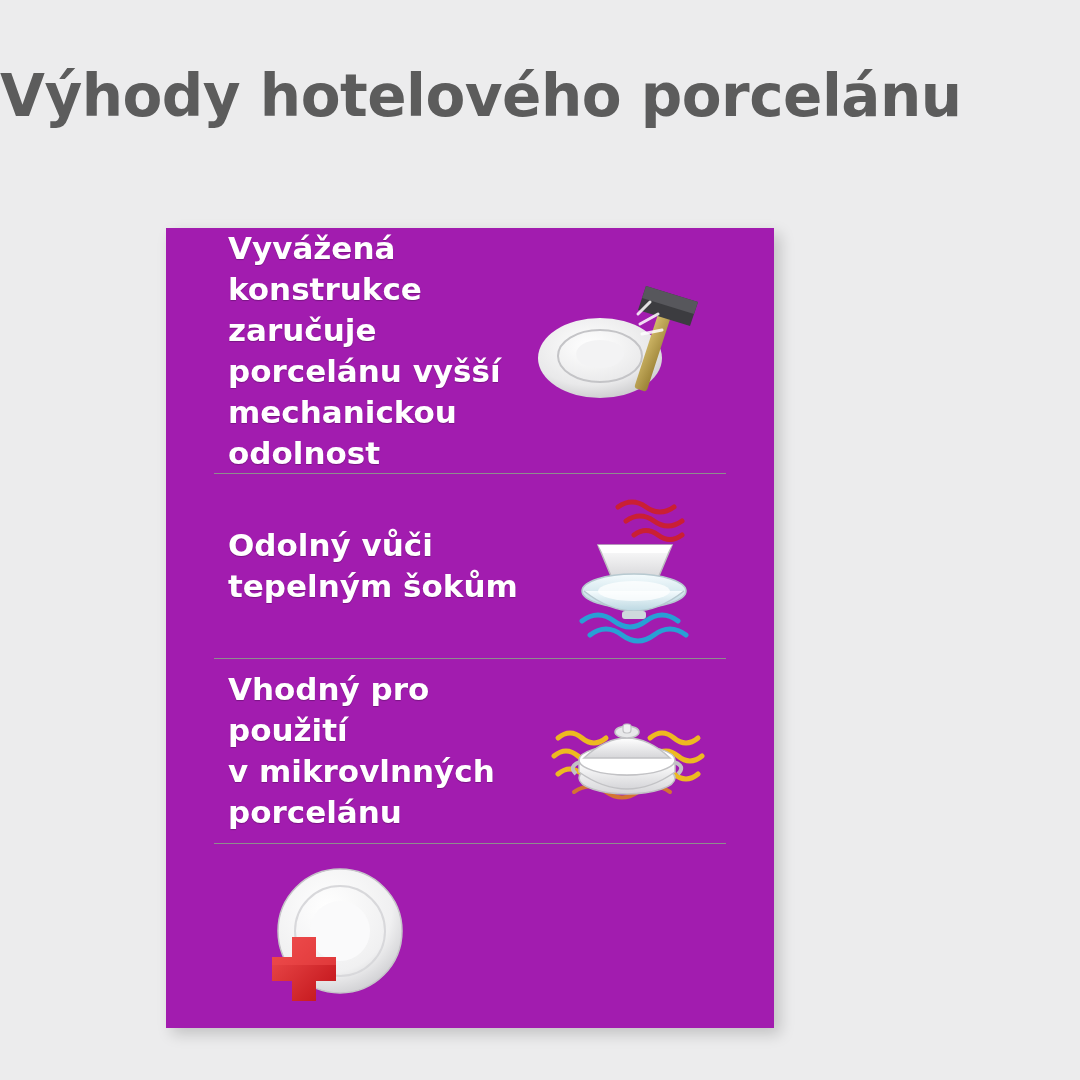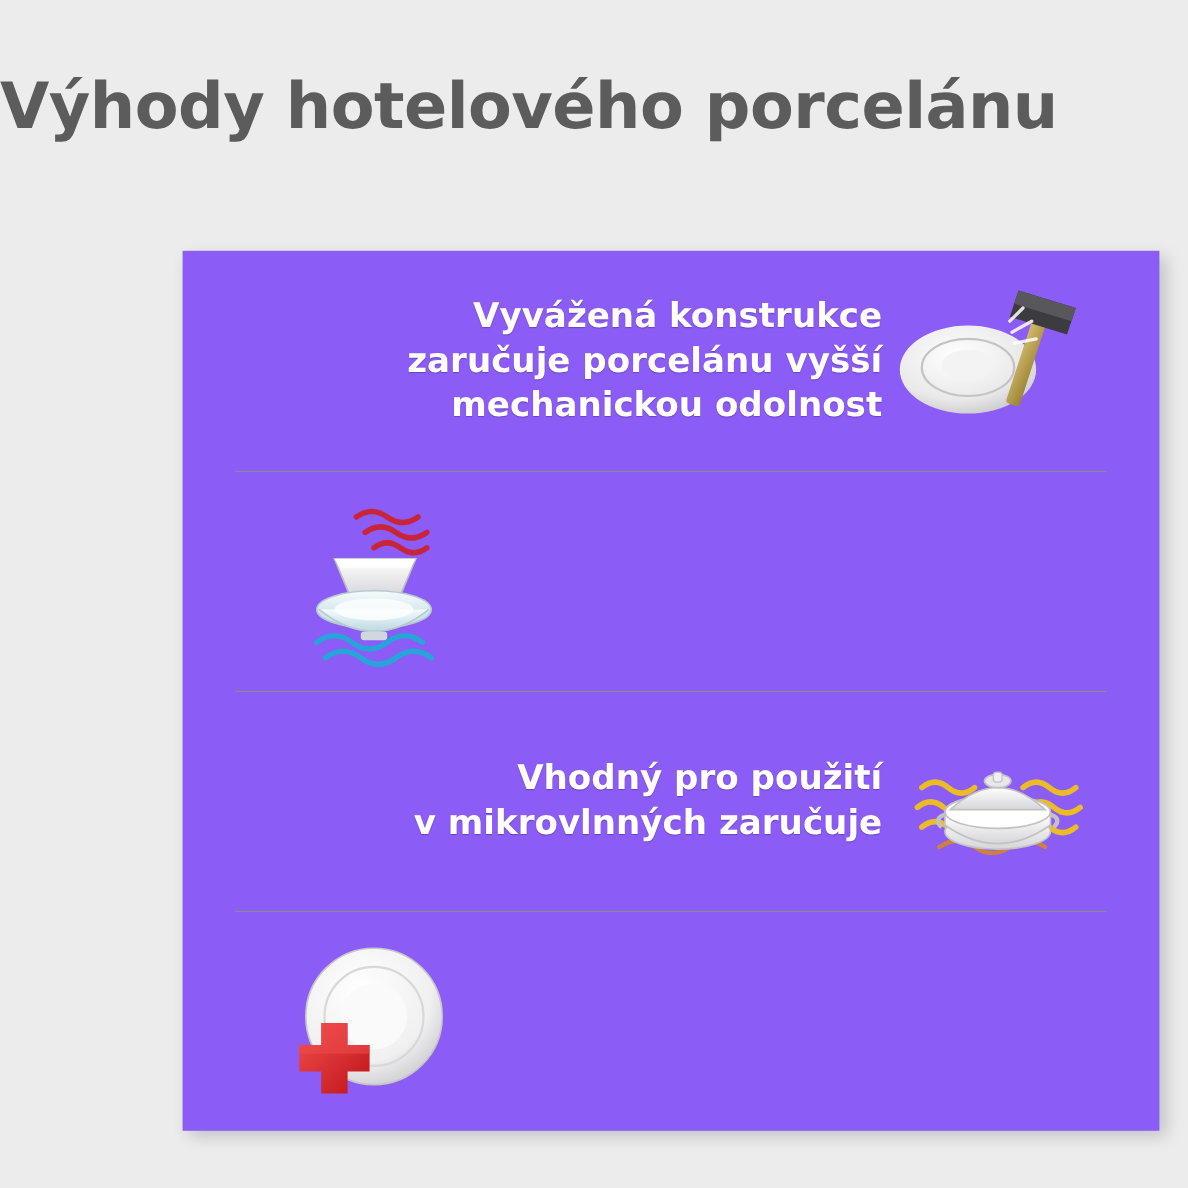--- a/index.html
+++ b/index.html
@@ -25,25 +25,24 @@
     font-weight: bold;
     color: #5c5c5c;
     letter-spacing: -0.5px;
     white-space: nowrap;
   }
 
   .panel {
     position: absolute;
     left: 166px;
     top: 228px;
-    width: 888px;
+    width: 608px;
     height: 800px;
-    background: #8b5cf6;
+    background: #a21caf;
     box-shadow: 6px 6px 14px rgba(0,0,0,0.18);
-    text-align: right;
   }
 
   .rows {
     position: absolute;
     left: 0; top: 0; right: 0; bottom: 0;
     display: flex;
     flex-direction: column;
   }
 
   .row {
@@ -114,20 +113,22 @@
             <rect x="126" y="32" width="13" height="92" rx="3" fill="url(#handleG)" transform="rotate(18 132 78)"></rect>
             <path d="M124 18 L176 34 L168 58 L116 42 Z" fill="#3c3c40"></path>
             <path d="M124 18 L176 34 L172 46 L120 30 Z" fill="#57575c"></path>
           </g>
           <path d="M118 56 L136 46 M120 66 L140 62 M116 46 L128 34" stroke="#ffffff" stroke-width="3" stroke-linecap="round" opacity="0.85"></path>
         </svg>
       </div>
     </div>
 
     <div class="row">
+      <div class="row-text">Odolný vůči
+tepelným šokům</div>
       <div class="row-icon">
         <svg width="210" height="165" viewBox="0 0 210 165">
           <defs>
             <linearGradient id="bowlG" x1="0" y1="0" x2="0" y2="1">
               <stop offset="0%" stop-color="#ffffff"></stop>
               <stop offset="100%" stop-color="#d2d2d5"></stop>
             </linearGradient>
             <linearGradient id="bowlB" x1="0" y1="0" x2="0" y2="1">
               <stop offset="0%" stop-color="#f4fbfd"></stop>
               <stop offset="100%" stop-color="#bcd8e2"></stop>
@@ -151,21 +152,21 @@
           <g stroke="#22a8d8" stroke-width="5" fill="none" stroke-linecap="round" opacity="0.95">
             <path d="M60 138 q16 -12 32 0 q16 12 32 0 q16 -12 32 0"></path>
             <path d="M68 152 q16 -12 32 0 q16 12 32 0 q16 -12 32 0"></path>
           </g>
         </svg>
       </div>
     </div>
 
     <div class="row">
       <div class="row-text">Vhodný pro použití
-v mikrovlnných zaručuje</div>
+v mikrovlnných porcelánu</div>
       <div class="row-icon">
         <svg width="210" height="165" viewBox="0 0 210 165">
           <defs>
             <linearGradient id="potG" x1="0" y1="0" x2="0" y2="1">
               <stop offset="0%" stop-color="#ffffff"></stop>
               <stop offset="100%" stop-color="#d6d6d9"></stop>
             </linearGradient>
           </defs>
           <g stroke="#f2c21a" stroke-width="5" fill="none" stroke-linecap="round" opacity="0.95">
             <path d="M36 70 q12 -10 24 0 q12 10 24 0"></path>

